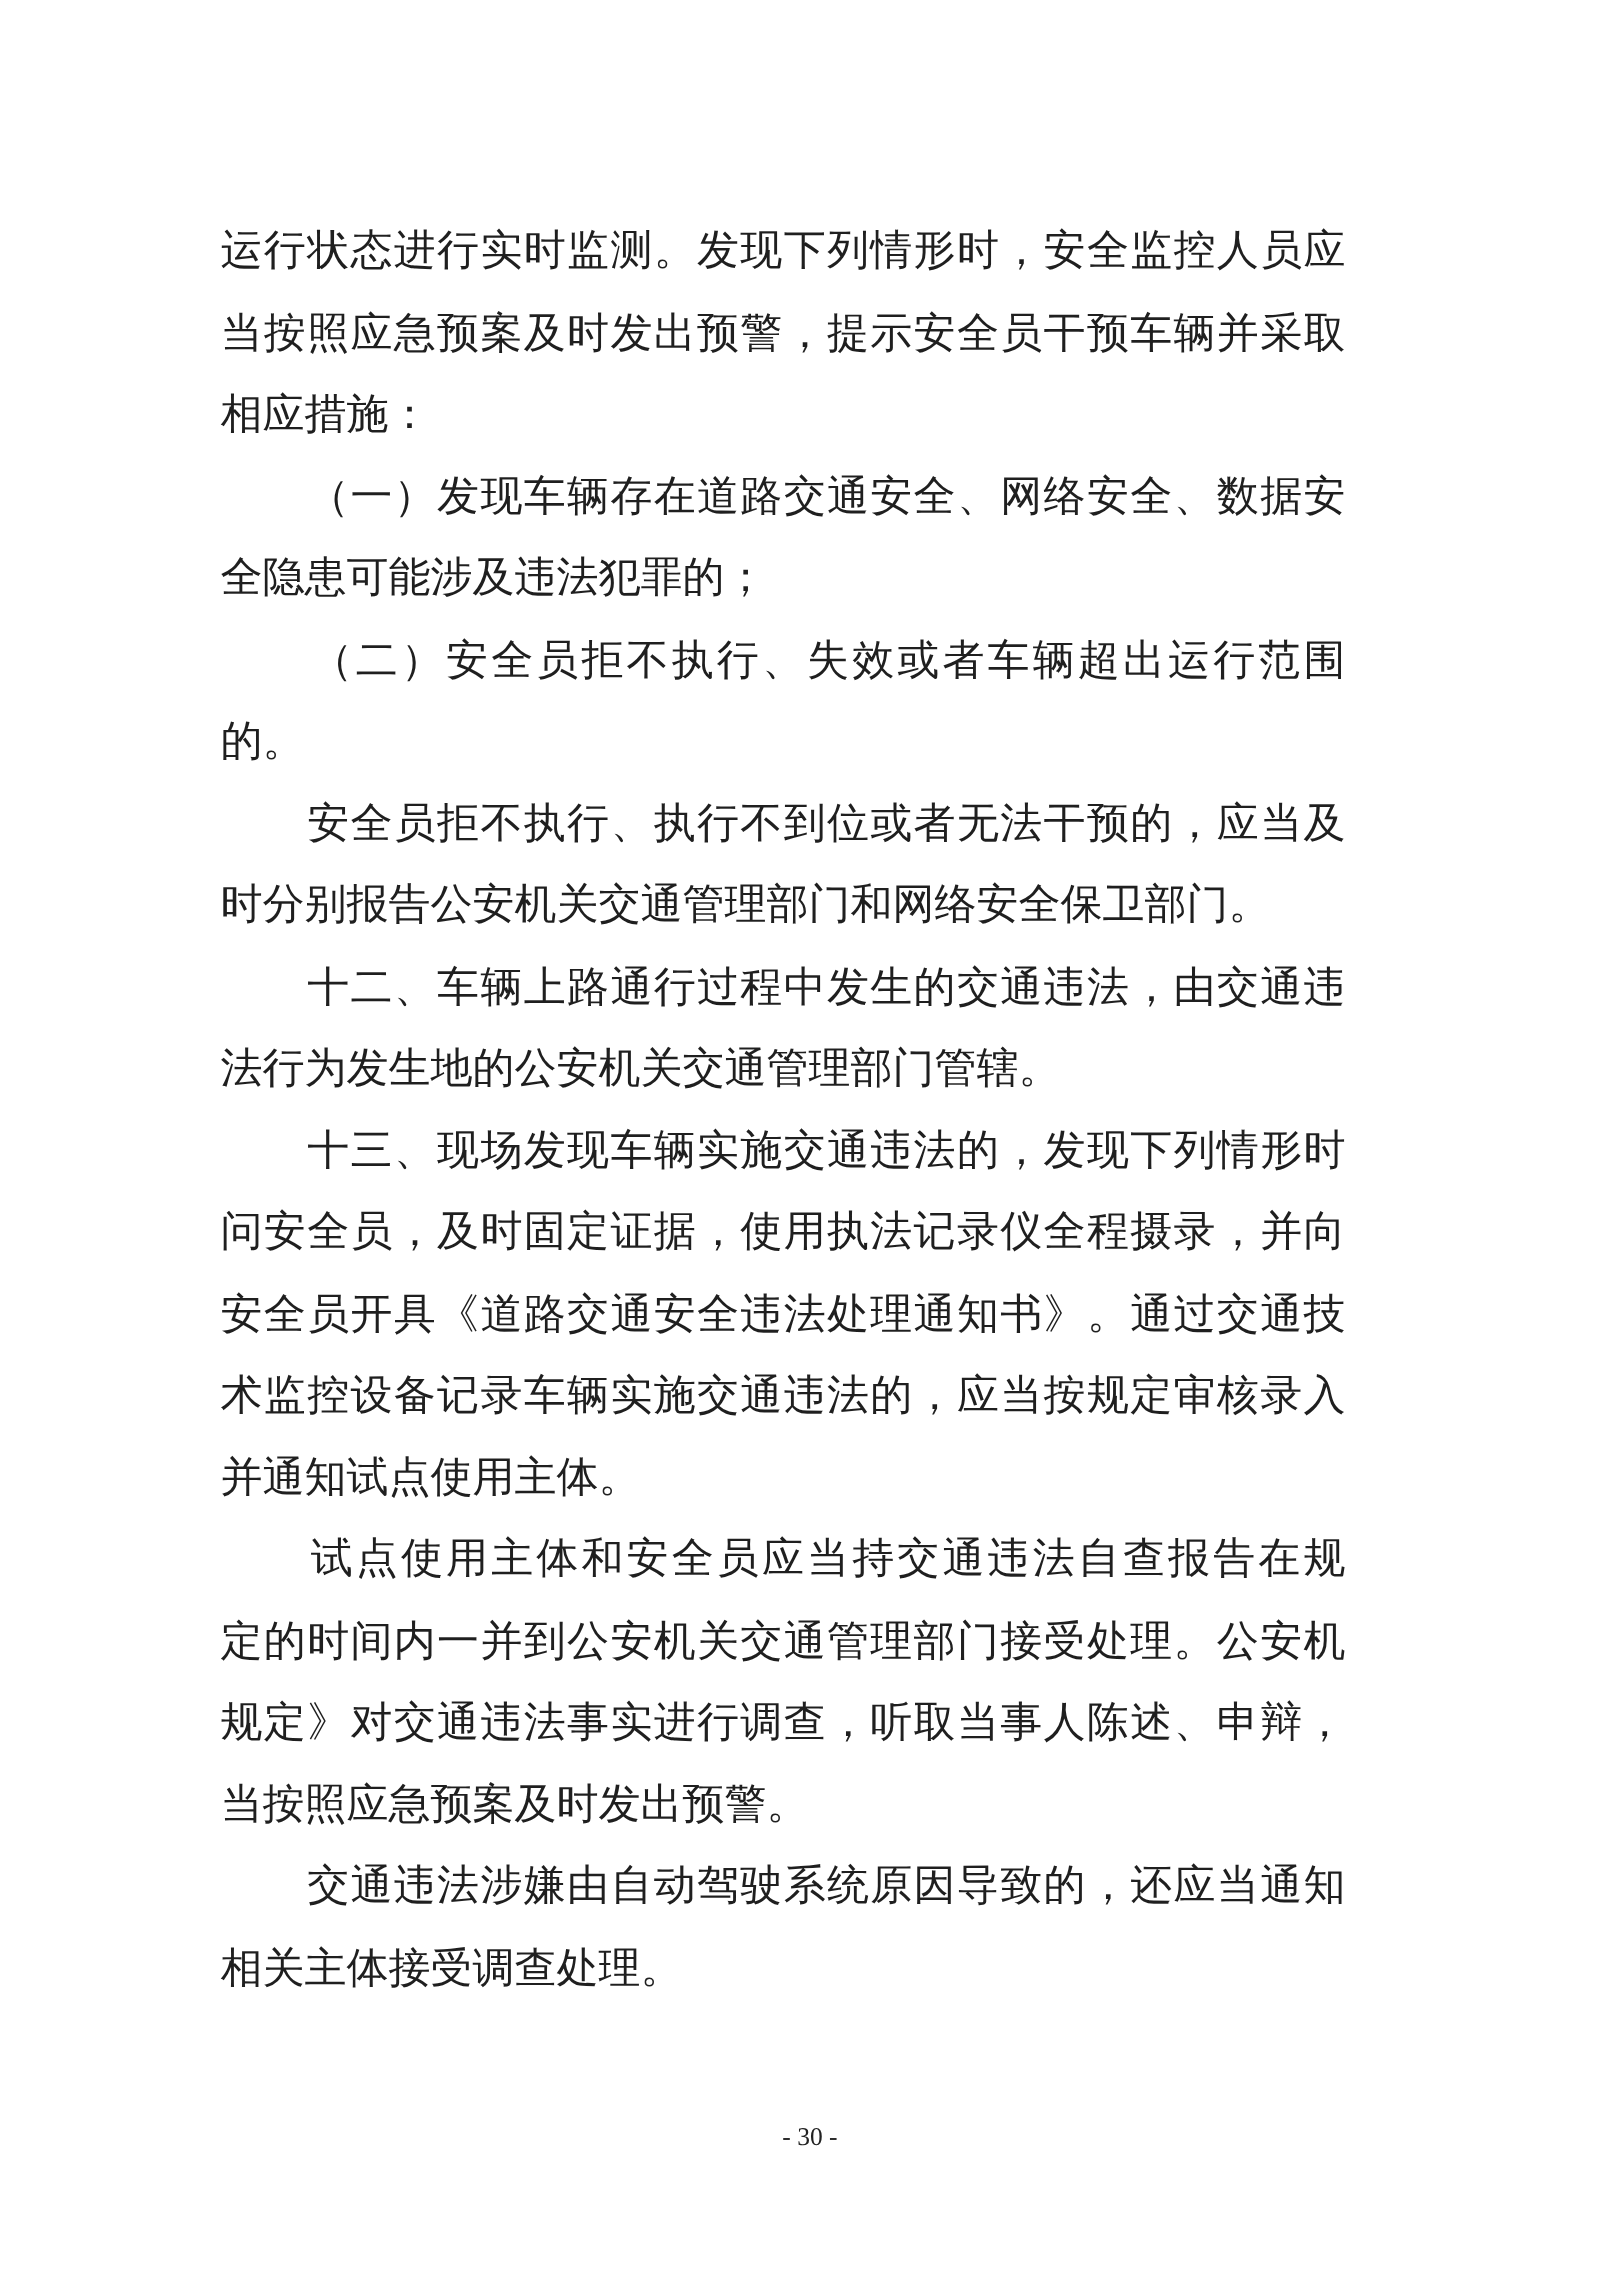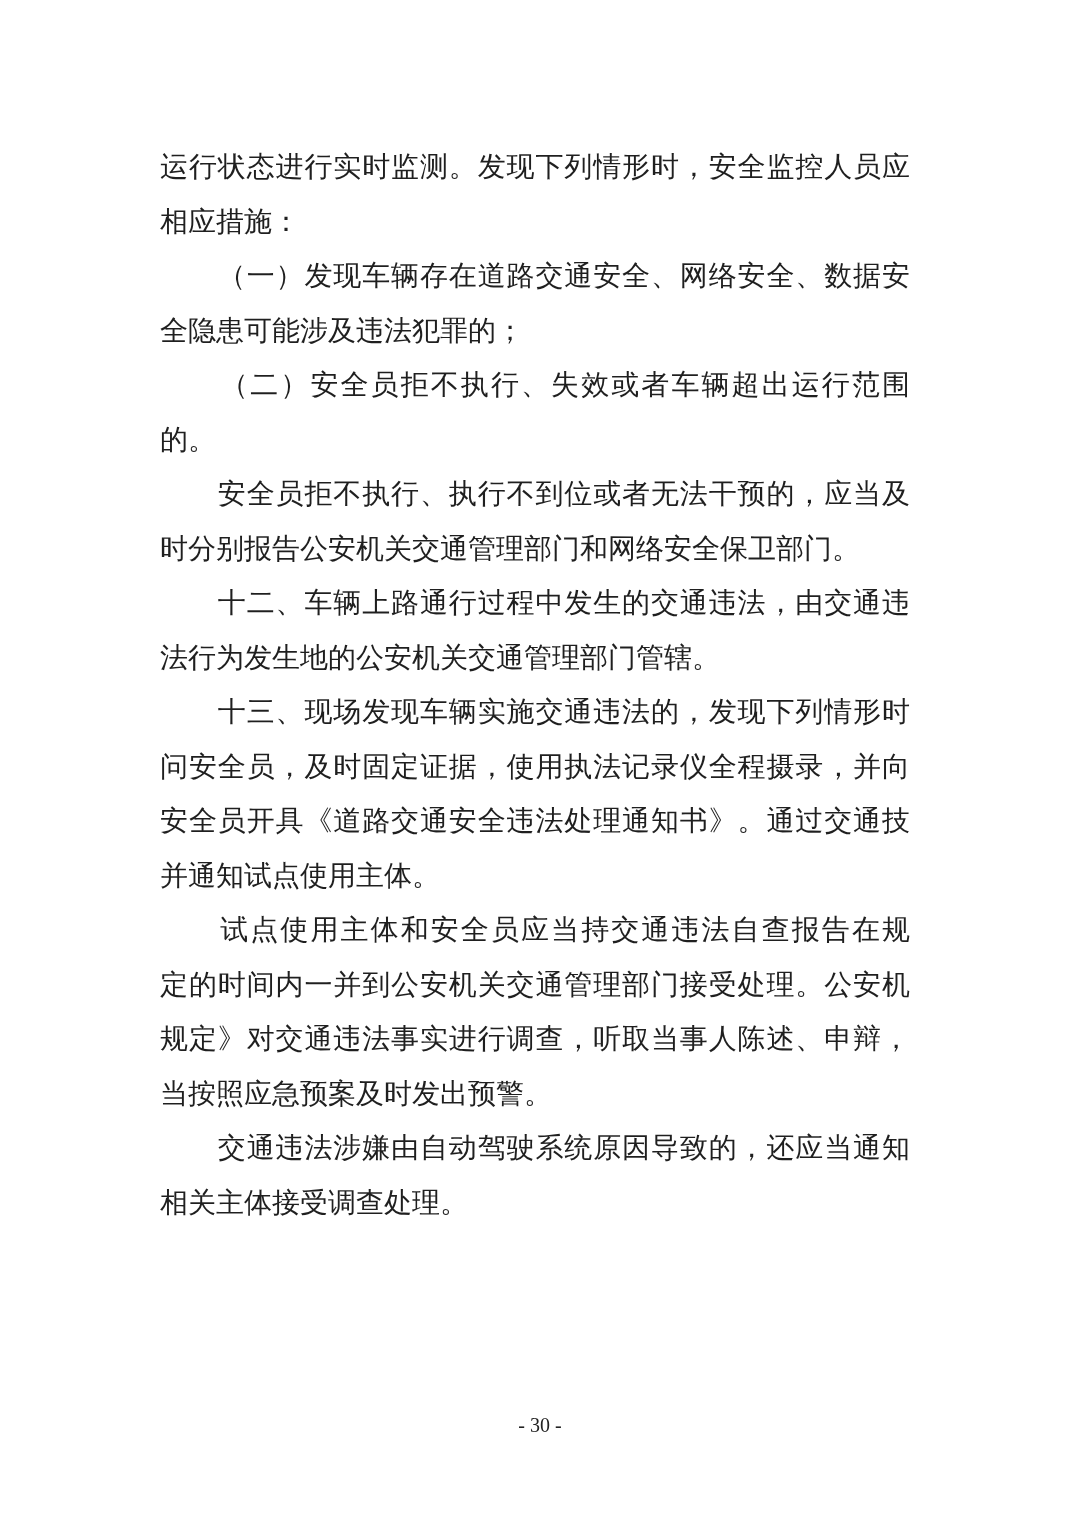--- a/index.html
+++ b/index.html
@@ -11,21 +11,21 @@
     position: relative;
     width: 1080px;
     height: 1526px;
     background: #ffffff;
     overflow: hidden;
     font-family: "DejaVu Serif", "Liberation Serif", serif;
     color: #1f1f1f;
   }
   .text-block {
     position: absolute;
-    left: 160px;
+    left: 147px;
     top: 140px;
     width: 750px;
     font-size: 28px;
     line-height: 54.5px;
   }
   .line {
     height: 54.5px;
     text-align: justify;
     text-align-last: justify;
     white-space: pre-wrap;
@@ -33,44 +33,46 @@
   }
   .line.para-end {
     text-align-last: left;
   }
   .footer {
     position: absolute;
     left: 0;
     top: 1412px;
     width: 1080px;
     text-align: center;
-    font-size: 20px;
+    font-size: 17px;
     line-height: 26px;
     color: #222222;
     font-family: "Liberation Serif", "DejaVu Serif", serif;
   }
 </style>
 </head>
 <body>
 
 <main class="page">
   <div class="text-block">
       <div class="line">运行状态进行实时监测。发现下列情形时，安全监控人员应</div>
+      <div class="line">当按照应急预案及时发出预警，提示安全员干预车辆并采取</div>
       <div class="line para-end">相应措施：</div>
       <div class="line">　　（一）发现车辆存在道路交通安全、网络安全、数据安</div>
       <div class="line para-end">全隐患可能涉及违法犯罪的；</div>
       <div class="line">　　（二）安全员拒不执行、失效或者车辆超出运行范围</div>
       <div class="line para-end">的。</div>
       <div class="line">　　安全员拒不执行、执行不到位或者无法干预的，应当及</div>
       <div class="line para-end">时分别报告公安机关交通管理部门和网络安全保卫部门。</div>
       <div class="line">　　十二、车辆上路通行过程中发生的交通违法，由交通违</div>
       <div class="line para-end">法行为发生地的公安机关交通管理部门管辖。</div>
       <div class="line">　　十三、现场发现车辆实施交通违法的，发现下列情形时</div>
       <div class="line">问安全员，及时固定证据，使用执法记录仪全程摄录，并向</div>
       <div class="line">安全员开具《道路交通安全违法处理通知书》。通过交通技</div>
+      <div class="line">术监控设备记录车辆实施交通违法的，应当按规定审核录入</div>
       <div class="line para-end">并通知试点使用主体。</div>
       <div class="line">　　试点使用主体和安全员应当持交通违法自查报告在规</div>
       <div class="line">定的时间内一并到公安机关交通管理部门接受处理。公安机</div>
       <div class="line">规定》对交通违法事实进行调查，听取当事人陈述、申辩，</div>
       <div class="line para-end">当按照应急预案及时发出预警。</div>
       <div class="line">　　交通违法涉嫌由自动驾驶系统原因导致的，还应当通知</div>
       <div class="line para-end">相关主体接受调查处理。</div>
     </div>
   <div class="footer">
     <span>- 30 -</span>

